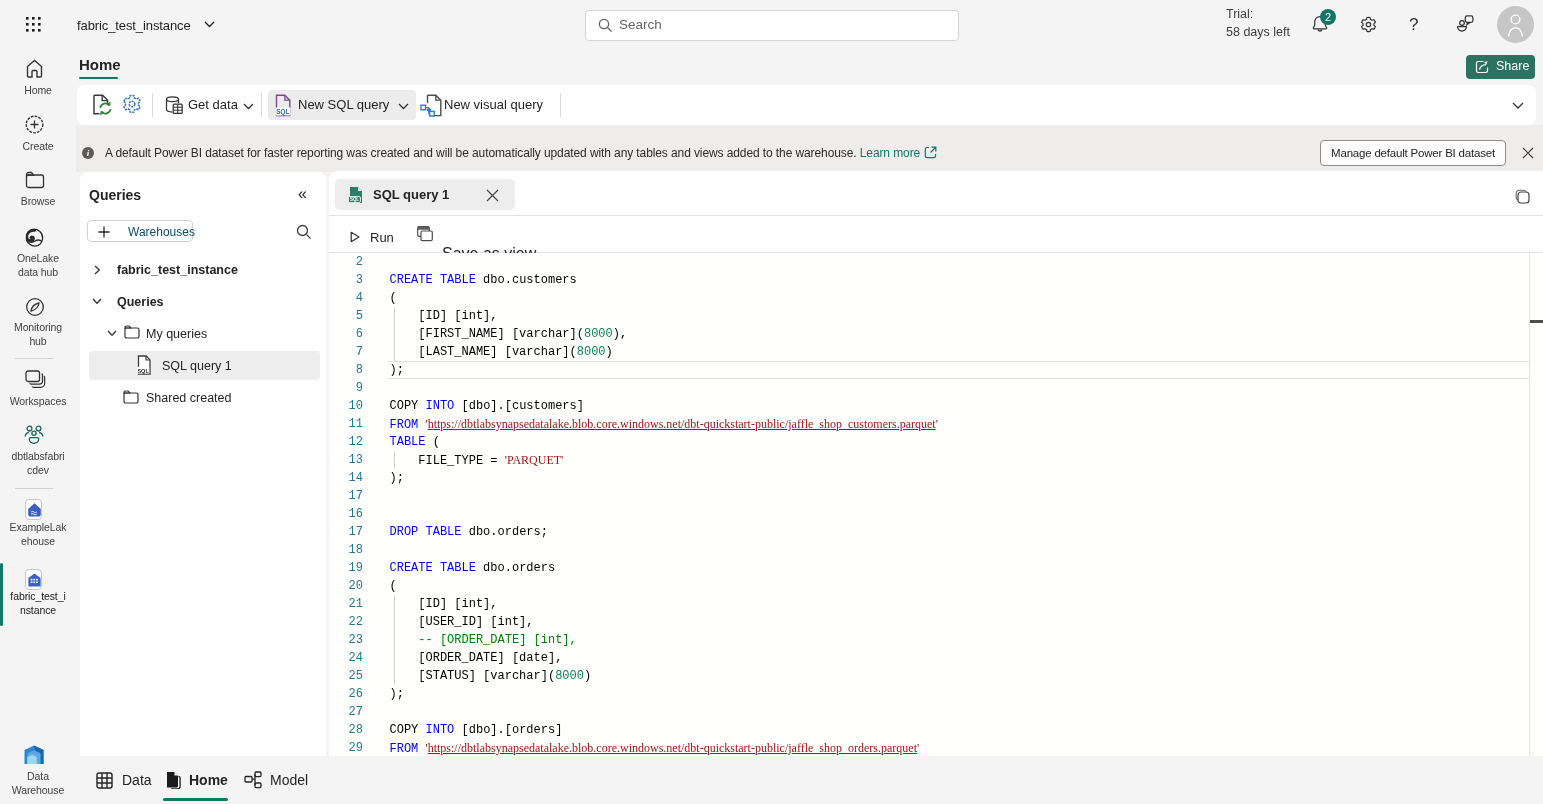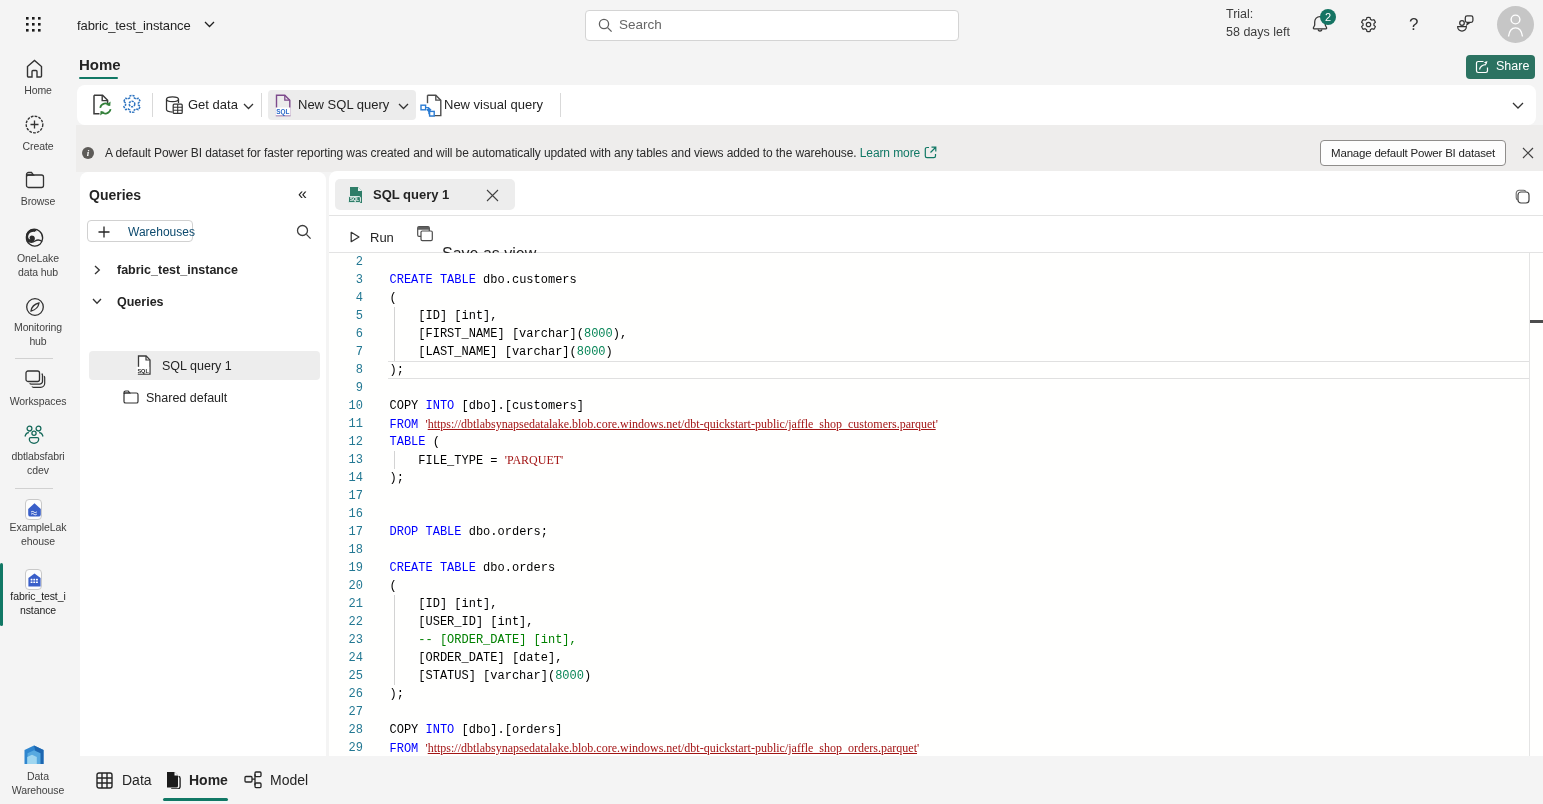--- a/index.html
+++ b/index.html
@@ -305,36 +305,46 @@
         <path d="M1 1l4.3 4L1 9" fill="none" stroke="#333" stroke-width="1.3"></path>
       </svg>
     <span class="abs" style="left:37px;top:9px;font-weight:bold">fabric_test_instance</span>
   </div>
   <div class="trow" style="top:114px">
     <svg class="abs" style="left:12px;top:12px" width="10" height="7" viewBox="0 0 10 7">
         <path d="M1 1l4 4.3L9 1" fill="none" stroke="#333" stroke-width="1.3"></path>
       </svg>
     <span class="abs" style="left:37px;top:9px;font-weight:bold">Queries</span>
   </div>
+  <div class="trow" style="top:146px">
+    <svg class="abs" style="left:27px;top:12px" width="10" height="7" viewBox="0 0 10 7">
+        <path d="M1 1l4 4.3L9 1" fill="none" stroke="#333" stroke-width="1.3"></path>
+      </svg>
+    <svg class="abs" style="left:44px;top:7px" width="16" height="14" viewBox="0 0 16 14">
+        <path d="M1 4V2.6A1.6 1.6 0 0 1 2.6 1h2.6l1.6 2h-5.8z" fill="none" stroke="#333" stroke-width="1.2"></path>
+        <rect x="1" y="3" width="14" height="10" rx="1.6" fill="none" stroke="#333" stroke-width="1.2"></rect>
+      </svg>
+    <span class="abs" style="left:66px;top:9px">My queries</span>
+  </div>
   <div class="trow" style="top:178px">
     <div class="abs" style="left:9px;top:1px;width:231px;height:29px;background:#ededed;border-radius:4px"></div>
     <svg class="abs" style="left:56px;top:5px" width="16" height="20" viewBox="0 0 16 20">
       <path d="M2.5 1h7.6l3.9 3.9V19H2.5z" fill="#fff" stroke="#3b3b3b" stroke-width="1.3"></path>
       <path d="M10 1v4h4" fill="none" stroke="#3b3b3b" stroke-width="1.2"></path>
       <rect x="0.6" y="11.8" width="12.6" height="6.8" fill="#fff"></rect>
       <text x="1.4" y="17.6" font-family="Liberation Sans" font-size="6" font-weight="bold" fill="#2b2b2b" textLength="11.4" lengthAdjust="spacingAndGlyphs">SQL</text>
     </svg>
     <span class="abs" style="left:82px;top:9px">SQL query 1</span>
   </div>
   <div class="trow" style="top:210px">
     <svg class="abs" style="left:43px;top:8px" width="16" height="14" viewBox="0 0 16 14">
         <path d="M1 4V2.6A1.6 1.6 0 0 1 2.6 1h2.6l1.6 2h-5.8z" fill="none" stroke="#333" stroke-width="1.2"></path>
         <rect x="1" y="3" width="14" height="10" rx="1.6" fill="none" stroke="#333" stroke-width="1.2"></rect>
       </svg>
-    <span class="abs" style="left:66px;top:9px">Shared default</span>
+    <span class="abs" style="left:66px;top:9px">Shared created</span>
   </div>
 </div>
 <div class="maincard">
   <div class="tabbar">
     <div class="tab"></div>
     <svg class="abs" style="left:19px;top:16px" width="15" height="16" viewBox="0 0 15 16">
       <path d="M2 0h8l4 4v12H2z" fill="#2e7d68"></path>
       <path d="M10 0l4 4h-4z" fill="#e9f2ef"></path>
       <rect x="0.4" y="9.6" width="12" height="6" rx="1.2" fill="#2e7d68" stroke="#fff" stroke-width="0.9"></rect>
       <text x="1.9" y="14.3" font-family="Liberation Sans" font-size="5" font-weight="bold" fill="#fff" textLength="9.2" lengthAdjust="spacingAndGlyphs">SQL</text>

